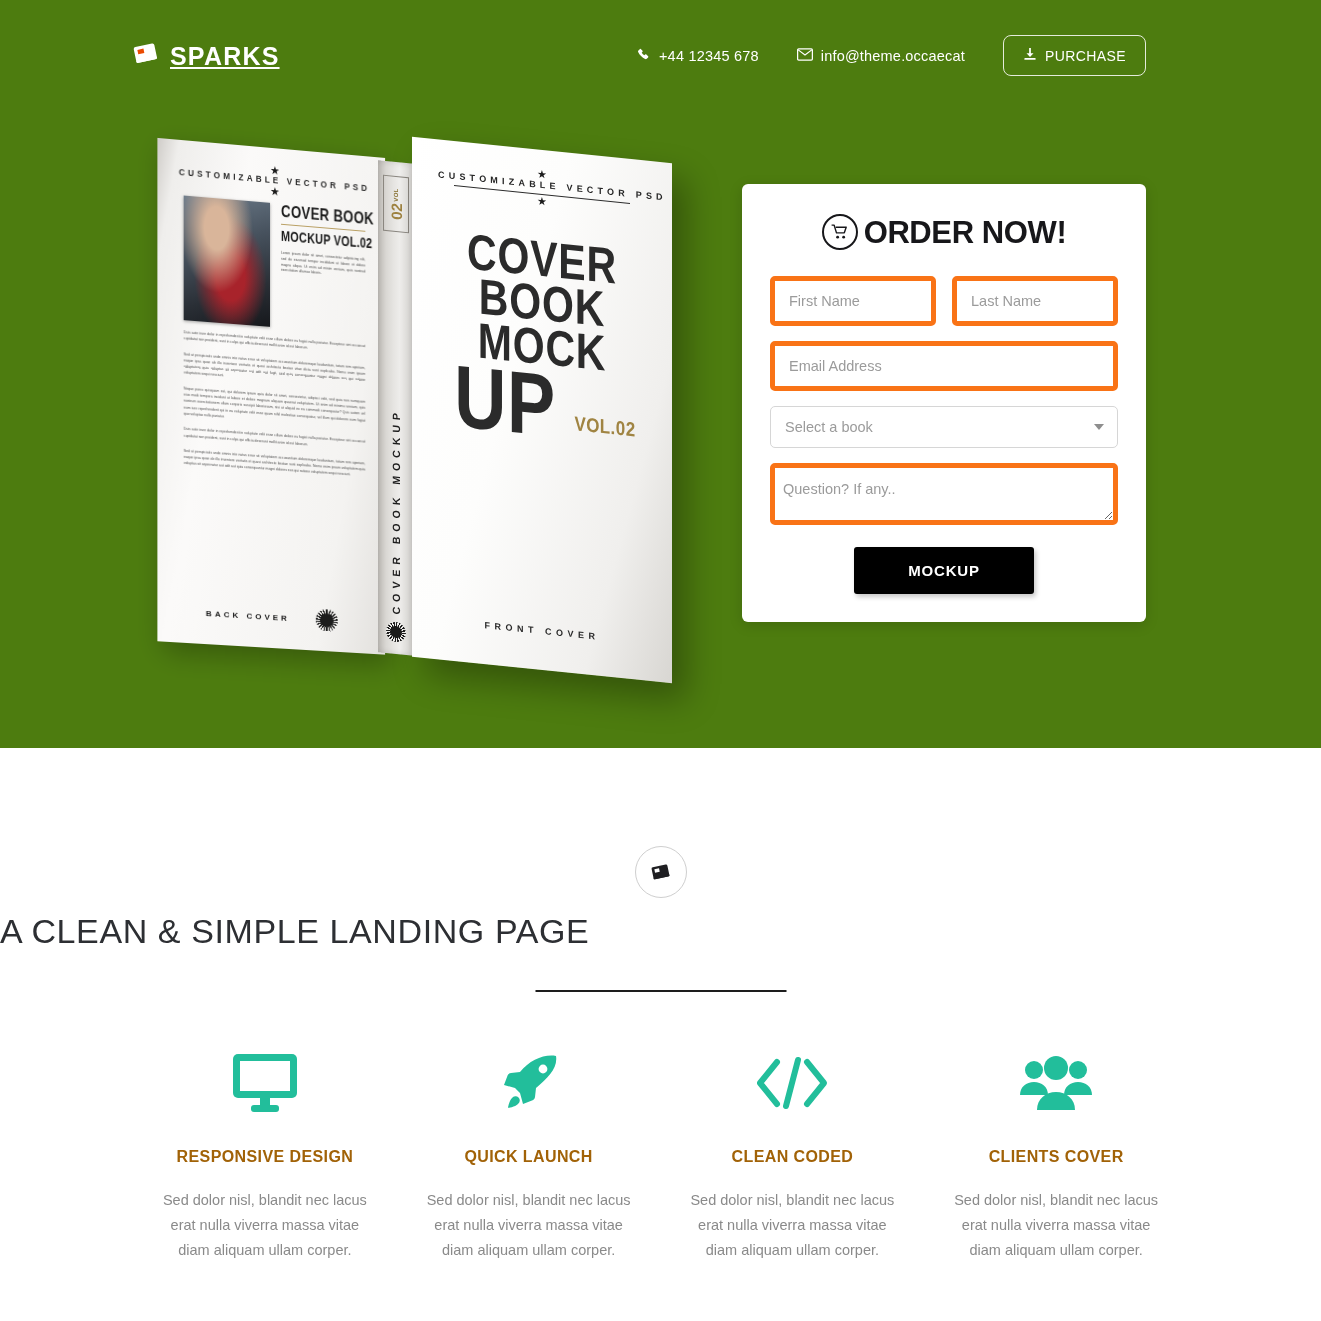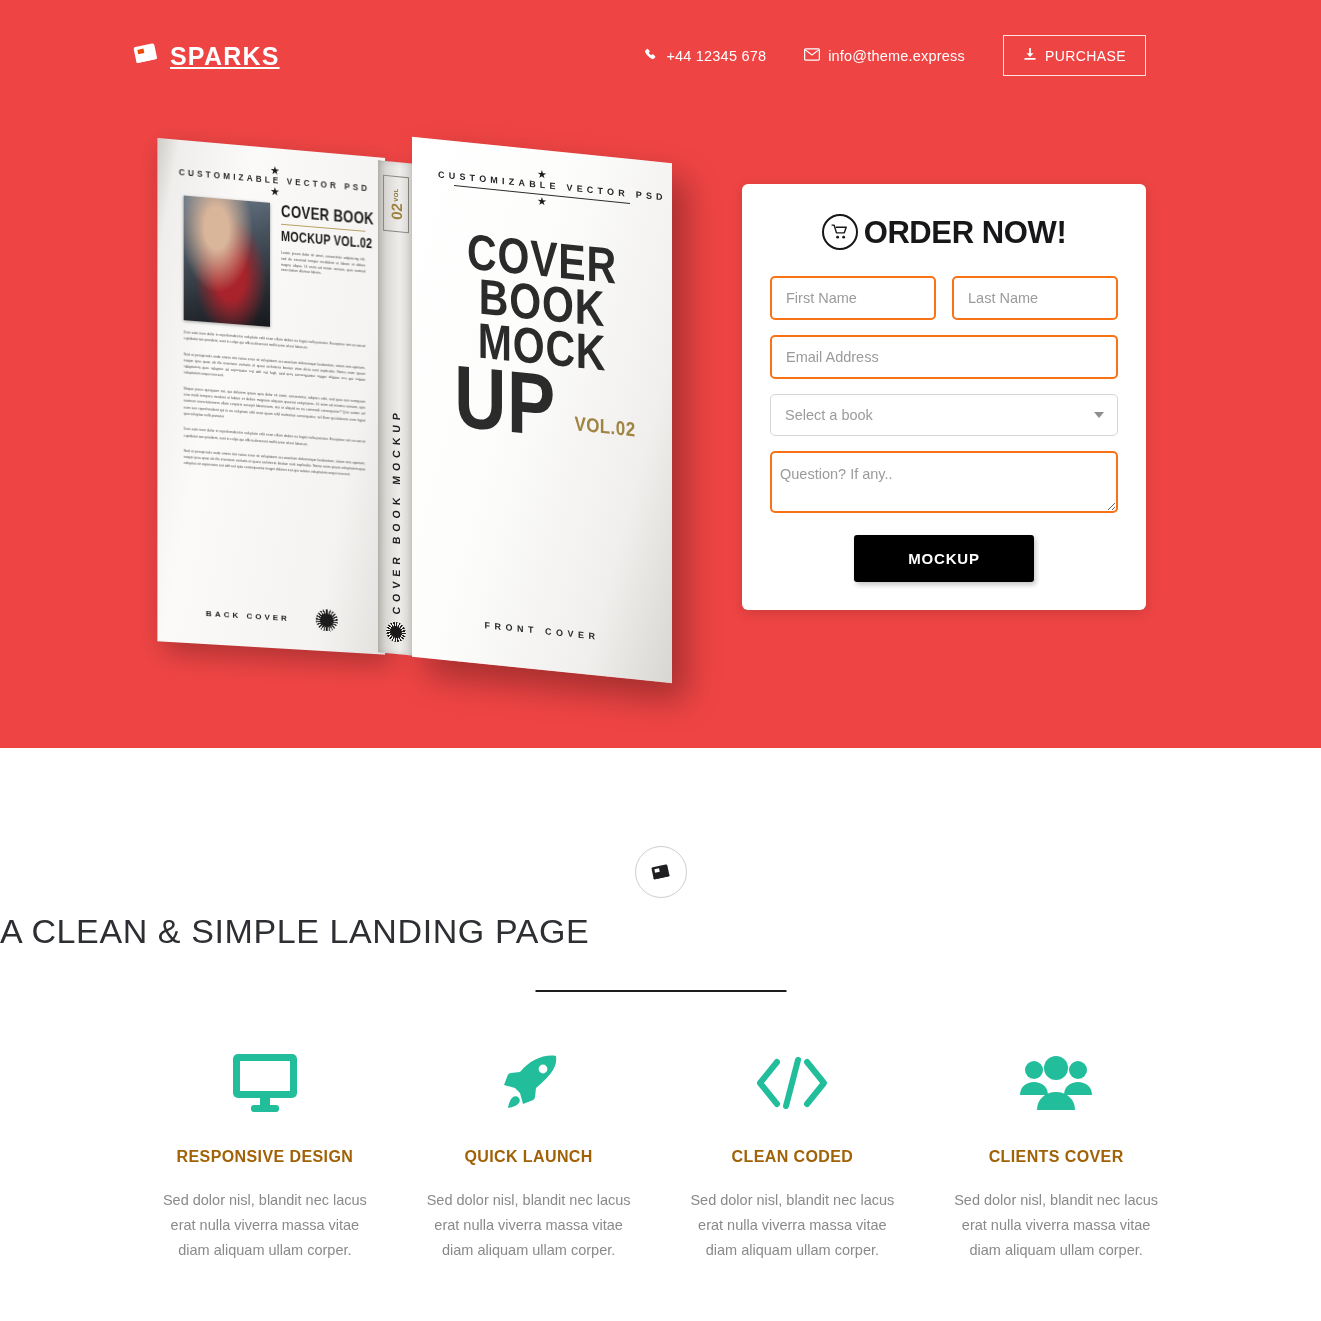--- a/index.html
+++ b/index.html
@@ -9,21 +9,21 @@
     overflow: hidden;
     font-family: "Liberation Sans", sans-serif;
     background: #ffffff;
   }
 
   
   .hero {
     position: relative;
     width: 1321px;
     height: 748px;
-    background: #ef4444;
+    background: #4d7c0f;
     overflow: hidden;
   }
 
   
   .topbar {
     position: absolute;
     top: 0; left: 0;
     width: 1321px;
     height: 110px;
     display: flex;
@@ -63,21 +63,21 @@
     letter-spacing: .2px;
     white-space: nowrap;
     text-decoration: none;
   }
   .contact-item svg { display: block; }
   .purchase-btn {
     display: flex;
     align-items: center;
     gap: 8px;
     border: 1px solid rgba(255,255,255,.85);
-    border-radius: 0;
+    border-radius: 8px;
     padding: 11px 19px;
     color: #ffffff;
     font-size: 14px;
     letter-spacing: .4px;
     background: transparent;
     cursor: pointer;
     font-family: inherit;
     white-space: nowrap;
   }
 
@@ -314,21 +314,21 @@
   .order-title {
     font-size: 31px;
     font-weight: bold;
     color: #17171a;
     letter-spacing: -.4px;
     line-height: 1;
   }
   .row2 { display: flex; gap: 16px; margin-bottom: 15px; }
   .fld {
     width: 100%;
-    border: 2px solid #f97316;
+    border: 5px solid #f97316;
     border-radius: 5px;
     padding: 12px 14px;
     font-size: 14.5px;
     color: #6f6f6f;
     font-family: inherit;
     background: #fff;
     outline: none;
   }
   .fld::placeholder { color: #9b9b9b; }
   .row1 { margin-bottom: 15px; }
@@ -483,21 +483,21 @@
         <span>+44 12345 678</span>
       </a>
 
       <a class="contact-item" href="#">
         <span>
           <svg width="16" height="13" viewBox="0 0 18 14">
             <rect x="0.7" y="0.7" width="16.6" height="12.6" rx="1.2" fill="none" stroke="#ffffff" stroke-width="1.4"></rect>
             <path d="M1.4 1.8 9 7.6l7.6-5.8" fill="none" stroke="#ffffff" stroke-width="1.4"></path>
           </svg>
         </span>
-        <span>info@theme.express</span>
+        <span>info@theme.occaecat</span>
       </a>
 
       <button class="purchase-btn">
         <span>
           <svg width="14" height="14" viewBox="0 0 16 16" fill="#ffffff">
             <path d="M7 1h2v6h3l-4 4.5L4 7h3z"></path>
             <rect x="1.5" y="12.5" width="13" height="2.2" rx="1"></rect>
           </svg>
         </span>
         <span>PURCHASE</span>

